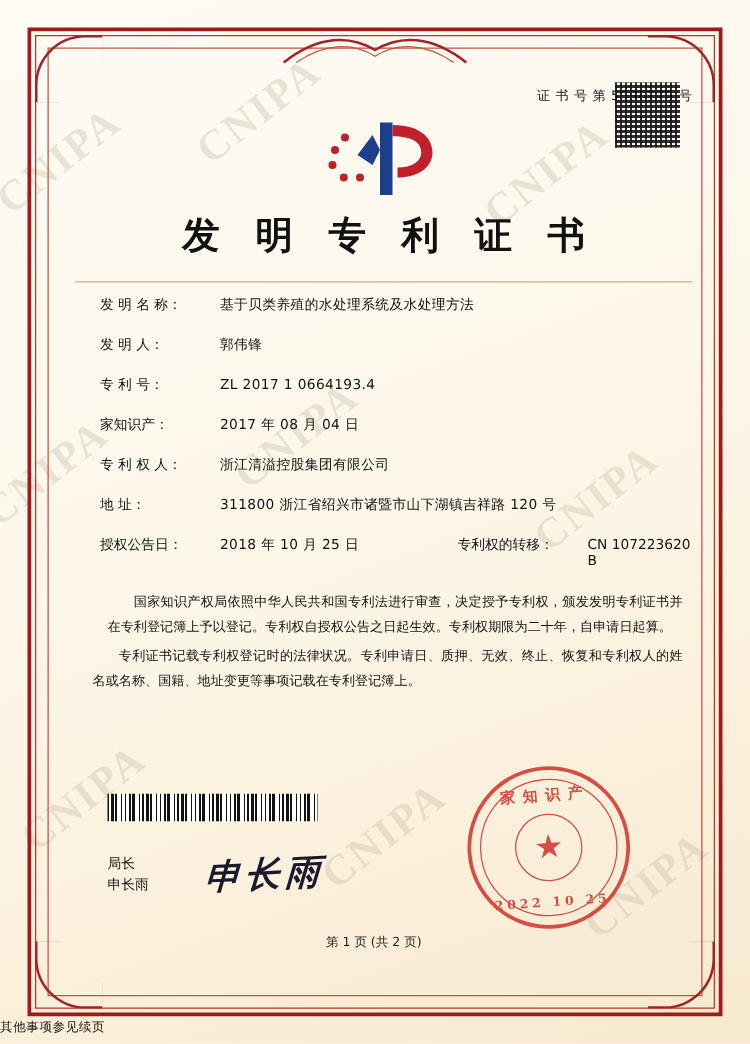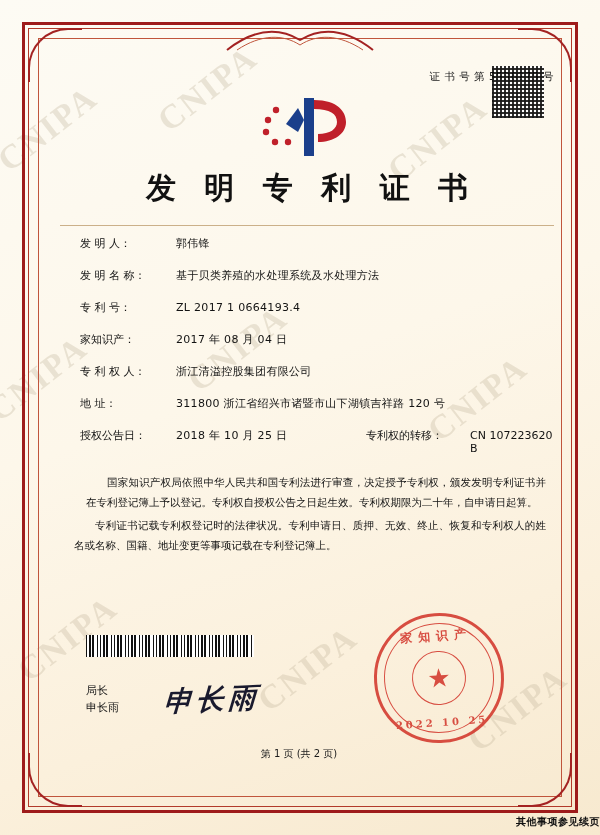--- a/index.html
+++ b/index.html
@@ -260,25 +260,24 @@
     bottom: 14px;
     text-align: center;
     font-size: 10px;
     color: #1b1b1b;
   }
 
   .footer-note {
     position: absolute;
     left: 0; right: 0;
     bottom: 6px;
-    text-align: right;
+    text-align: left;
     font-size: 10px;
     color: #111;
     letter-spacing: 0.5px;
-    font-weight: bold;
   }
 </style>
 </head>
 <body>
 
 <div class="page">
 
   <div class="wm" style="left:-10px; top:110px;">CNIPA</div>
   <div class="wm" style="left:150px; top:70px;">CNIPA</div>
   <div class="wm" style="left:380px; top:120px;">CNIPA</div>
@@ -324,27 +323,27 @@
         </g>
       </svg>
     </div>
 
     <div class="title">发 明 专 利 证 书</div>
     <div class="title-rule"></div>
 
     <div class="fields">
 
       <div class="field-row">
+        <div class="field-label">发 明 名 称：</div>
+        <div class="field-value">基于贝类养殖的水处理系统及水处理方法</div>
+      </div>
+
+      <div class="field-row">
         <div class="field-label">发 明 人：</div>
         <div class="field-value">郭伟锋</div>
-      </div>
-
-      <div class="field-row">
-        <div class="field-label">发 明 名 称：</div>
-        <div class="field-value">基于贝类养殖的水处理系统及水处理方法</div>
       </div>
 
       <div class="field-row">
         <div class="field-label">专 利 号：</div>
         <div class="field-value">ZL 2017 1 0664193.4</div>
       </div>
 
       <div class="field-row">
         <div class="field-label">家知识产：</div>
         <div class="field-value">2017 年 08 月 04 日</div>

